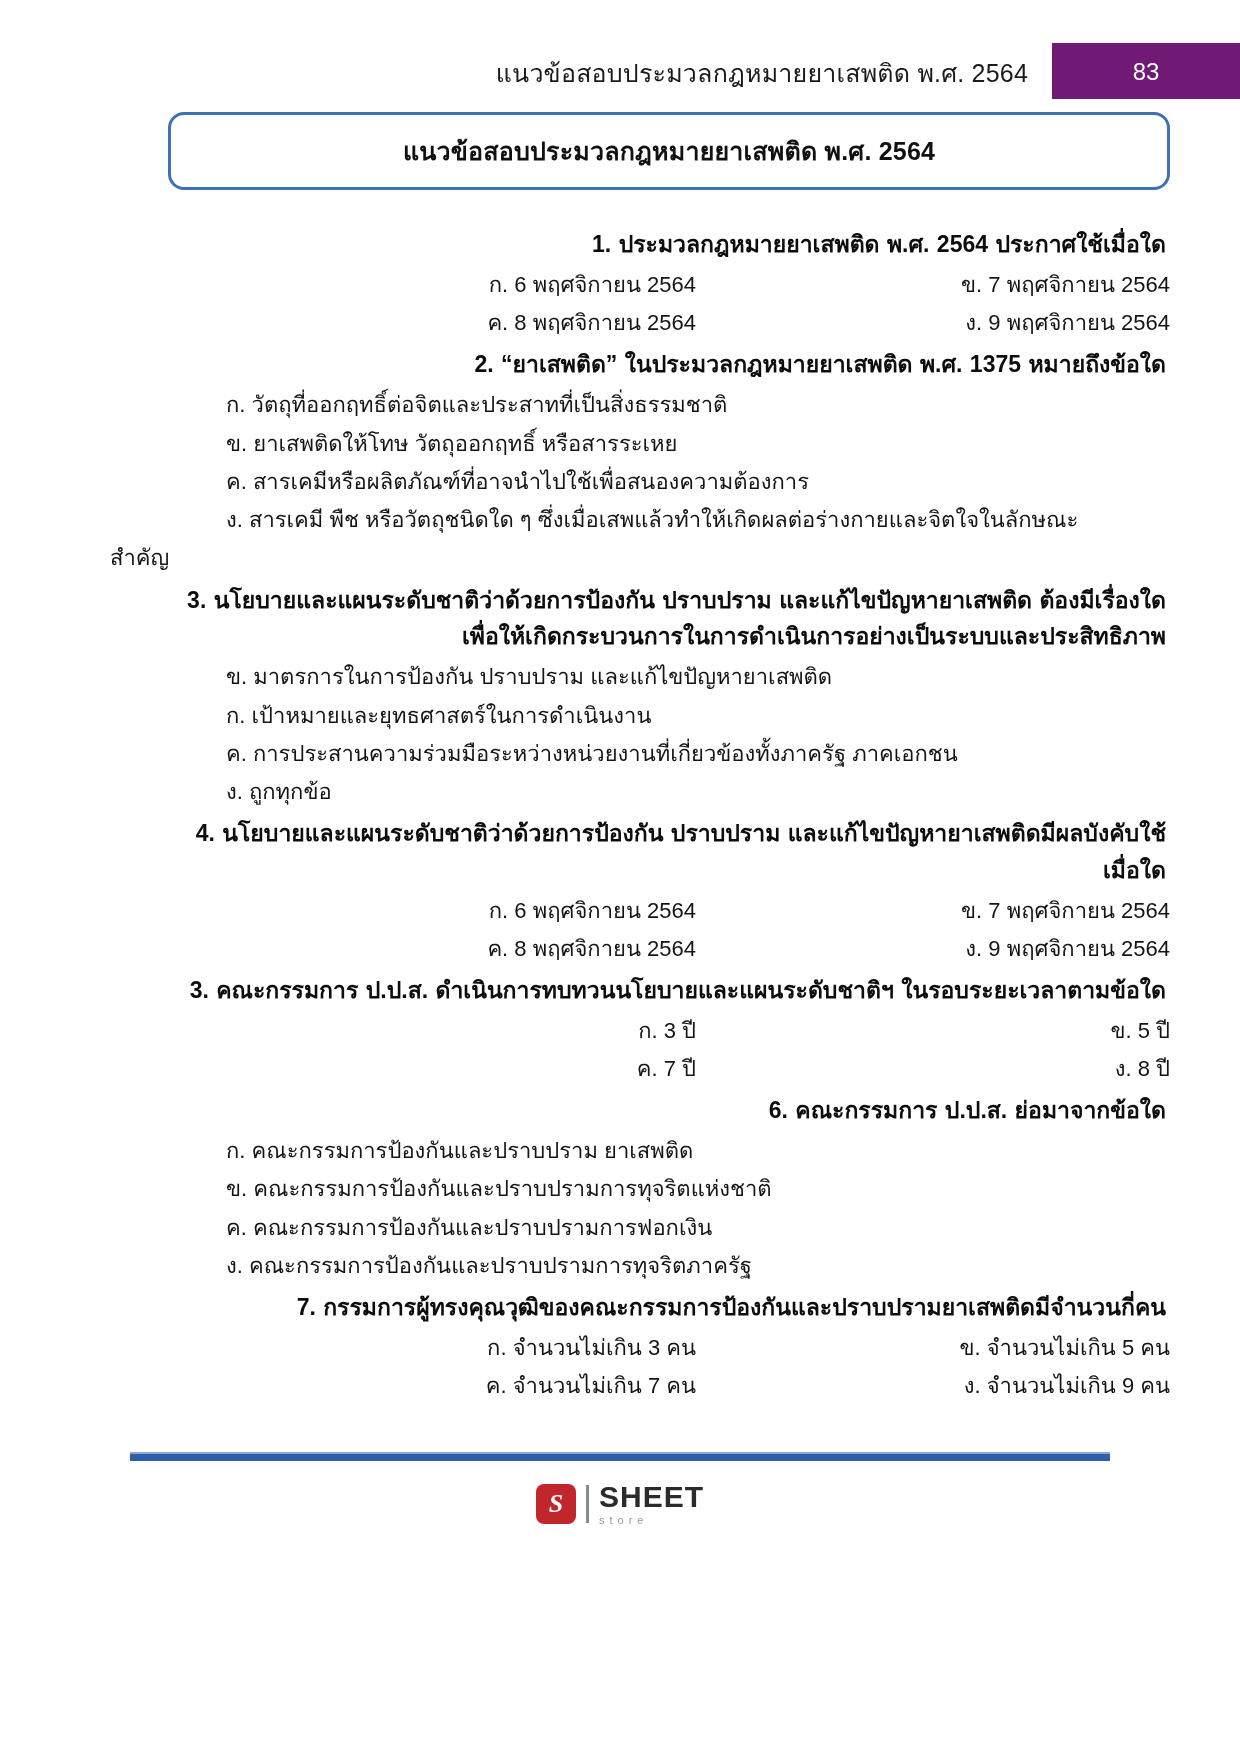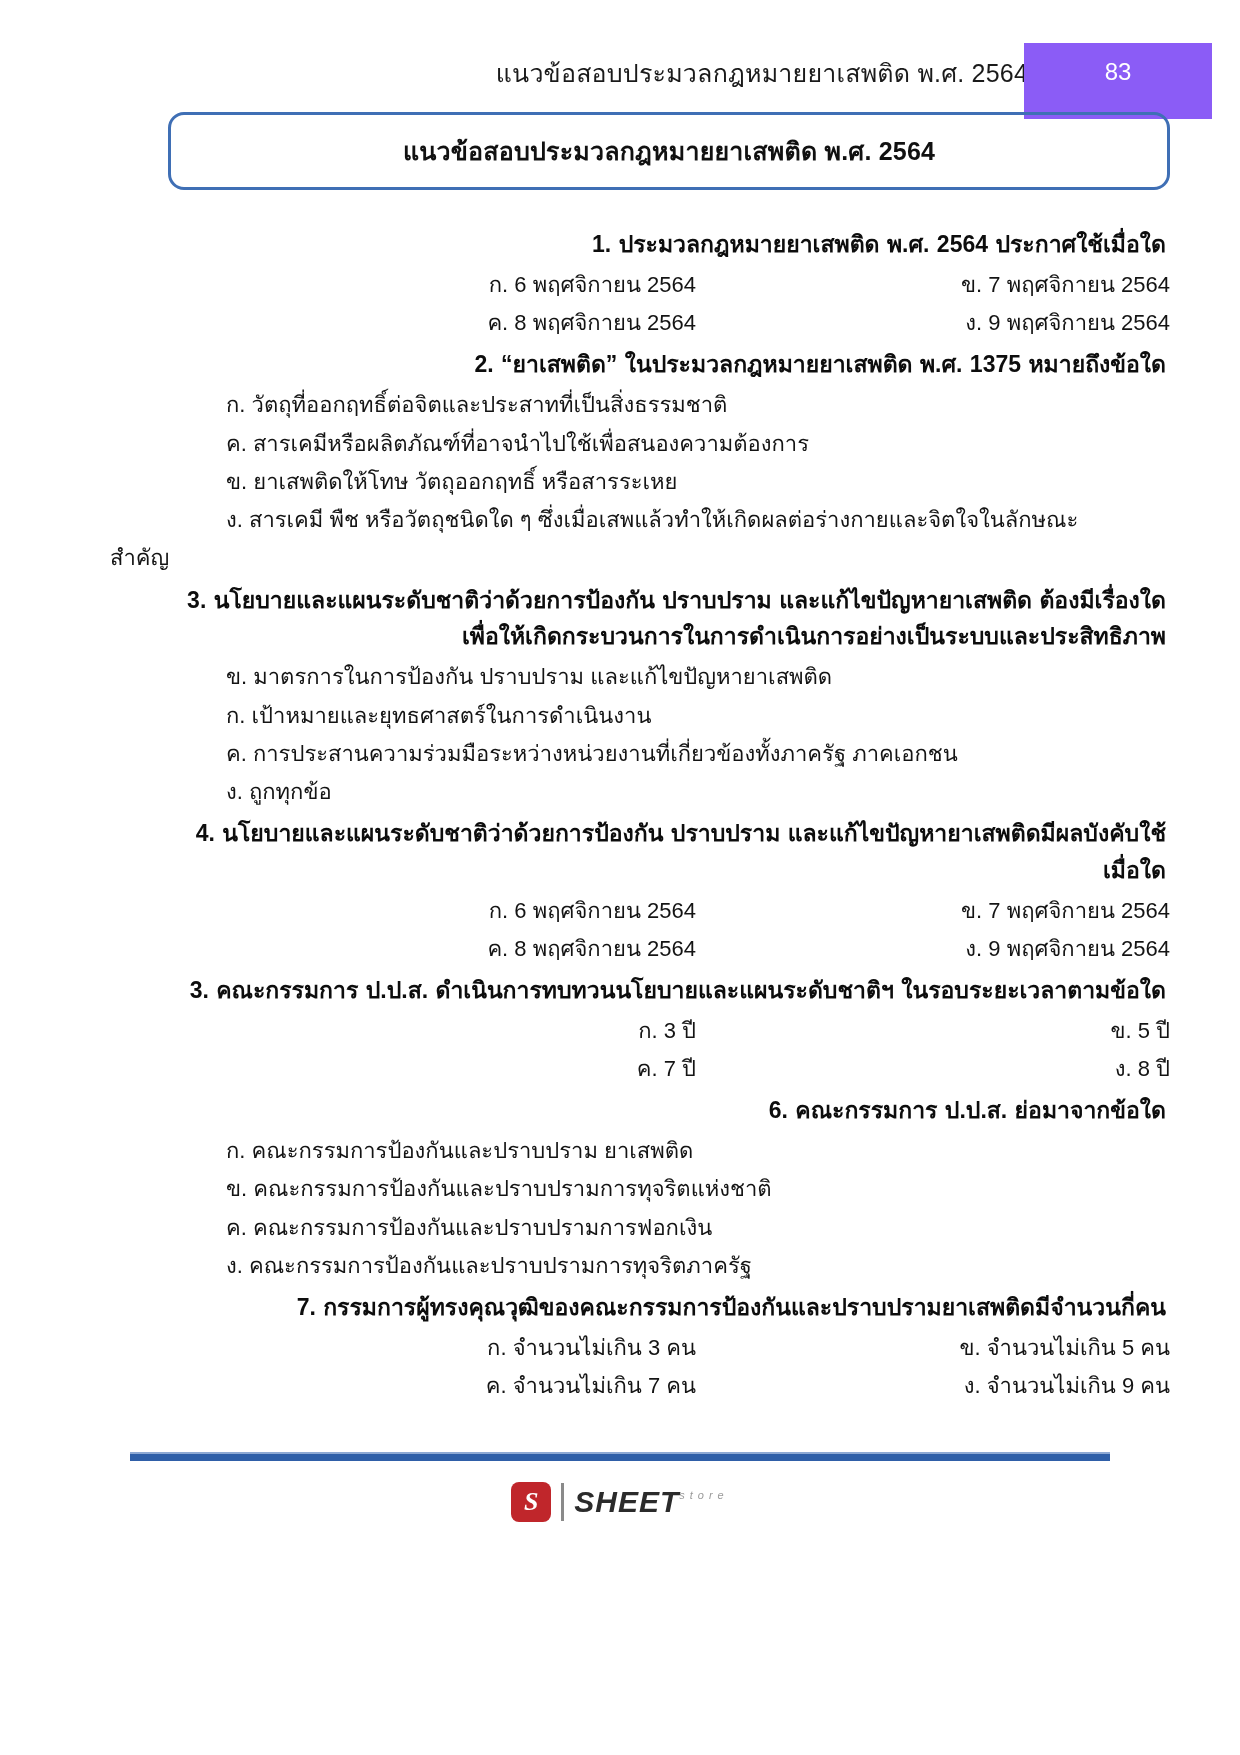--- a/index.html
+++ b/index.html
@@ -28,25 +28,25 @@
     position: absolute;
     right: 212px;
     top: 10px;
     font-size: 25px;
     letter-spacing: 0.2px;
     white-space: nowrap;
     color: #1a1a1a;
   }
   .page-number-box {
     position: absolute;
-    left: 1024px;
+    left: 1052px;
     top: 0px;
     width: 188px;
-    height: 76px;
-    background: #8b5cf6;
+    height: 56px;
+    background: #701a75;
   }
   .page-number {
     position: absolute;
     left: 0;
     top: 15px;
     width: 188px;
     text-align: center;
     color: #ffffff;
     font-size: 24px;
   }
@@ -156,23 +156,22 @@
     justify-content: center;
     font-family: "Liberation Serif", serif;
   }
   .logo-divider {
     width: 3px;
     height: 38px;
     background: #8a8a8a;
   }
   .logo-words {
     display: flex;
-    flex-direction: row;
+    flex-direction: column;
     line-height: 1;
-    font-style: italic;
   }
   .logo-sheet {
     font-size: 30px;
     font-weight: bold;
     letter-spacing: 1px;
     color: #2b2b2b;
   }
   .logo-store {
     font-size: 11px;
     letter-spacing: 5px;
@@ -201,22 +200,22 @@
         <div class="choice-cell">ก. 6 พฤศจิกายน 2564</div>
         <div class="choice-cell">ข. 7 พฤศจิกายน 2564</div>
         <div class="choice-cell">ค. 8 พฤศจิกายน 2564</div>
         <div class="choice-cell">ง. 9 พฤศจิกายน 2564</div>
       </div>
     </div>
     <div class="question">
       <p class="q-text">2. “ยาเสพติด” ในประมวลกฎหมายยาเสพติด พ.ศ. 1375 หมายถึงข้อใด</p>
       <div class="choice-list">
         <div class="choice-row">ก. วัตถุที่ออกฤทธิ์ต่อจิตและประสาทที่เป็นสิ่งธรรมชาติ</div>
+        <div class="choice-row">ข. ยาเสพติดให้โทษ  วัตถุออกฤทธิ์  หรือสารระเหย</div>
         <div class="choice-row">ค. สารเคมีหรือผลิตภัณฑ์ที่อาจนำไปใช้เพื่อสนองความต้องการ</div>
-        <div class="choice-row">ข. ยาเสพติดให้โทษ  วัตถุออกฤทธิ์  หรือสารระเหย</div>
         <div class="choice-row">ง. สารเคมี พืช หรือวัตถุชนิดใด ๆ ซึ่งเมื่อเสพแล้วทำให้เกิดผลต่อร่างกายและจิตใจในลักษณะ</div>
       </div>
       <div class="choice-wrap-tail">สำคัญ</div>
     </div>
     <div class="question">
       <p class="q-text">3. นโยบายและแผนระดับชาติว่าด้วยการป้องกัน  ปราบปราม  และแก้ไขปัญหายาเสพติด  ต้องมีเรื่องใดเพื่อให้เกิดกระบวนการในการดำเนินการอย่างเป็นระบบและประสิทธิภาพ</p>
       <div class="choice-list">
         <div class="choice-row">ข. มาตรการในการป้องกัน  ปราบปราม  และแก้ไขปัญหายาเสพติด</div>
         <div class="choice-row">ก. เป้าหมายและยุทธศาสตร์ในการดำเนินงาน</div>
         <div class="choice-row">ค. การประสานความร่วมมือระหว่างหน่วยงานที่เกี่ยวข้องทั้งภาครัฐ  ภาคเอกชน</div>

